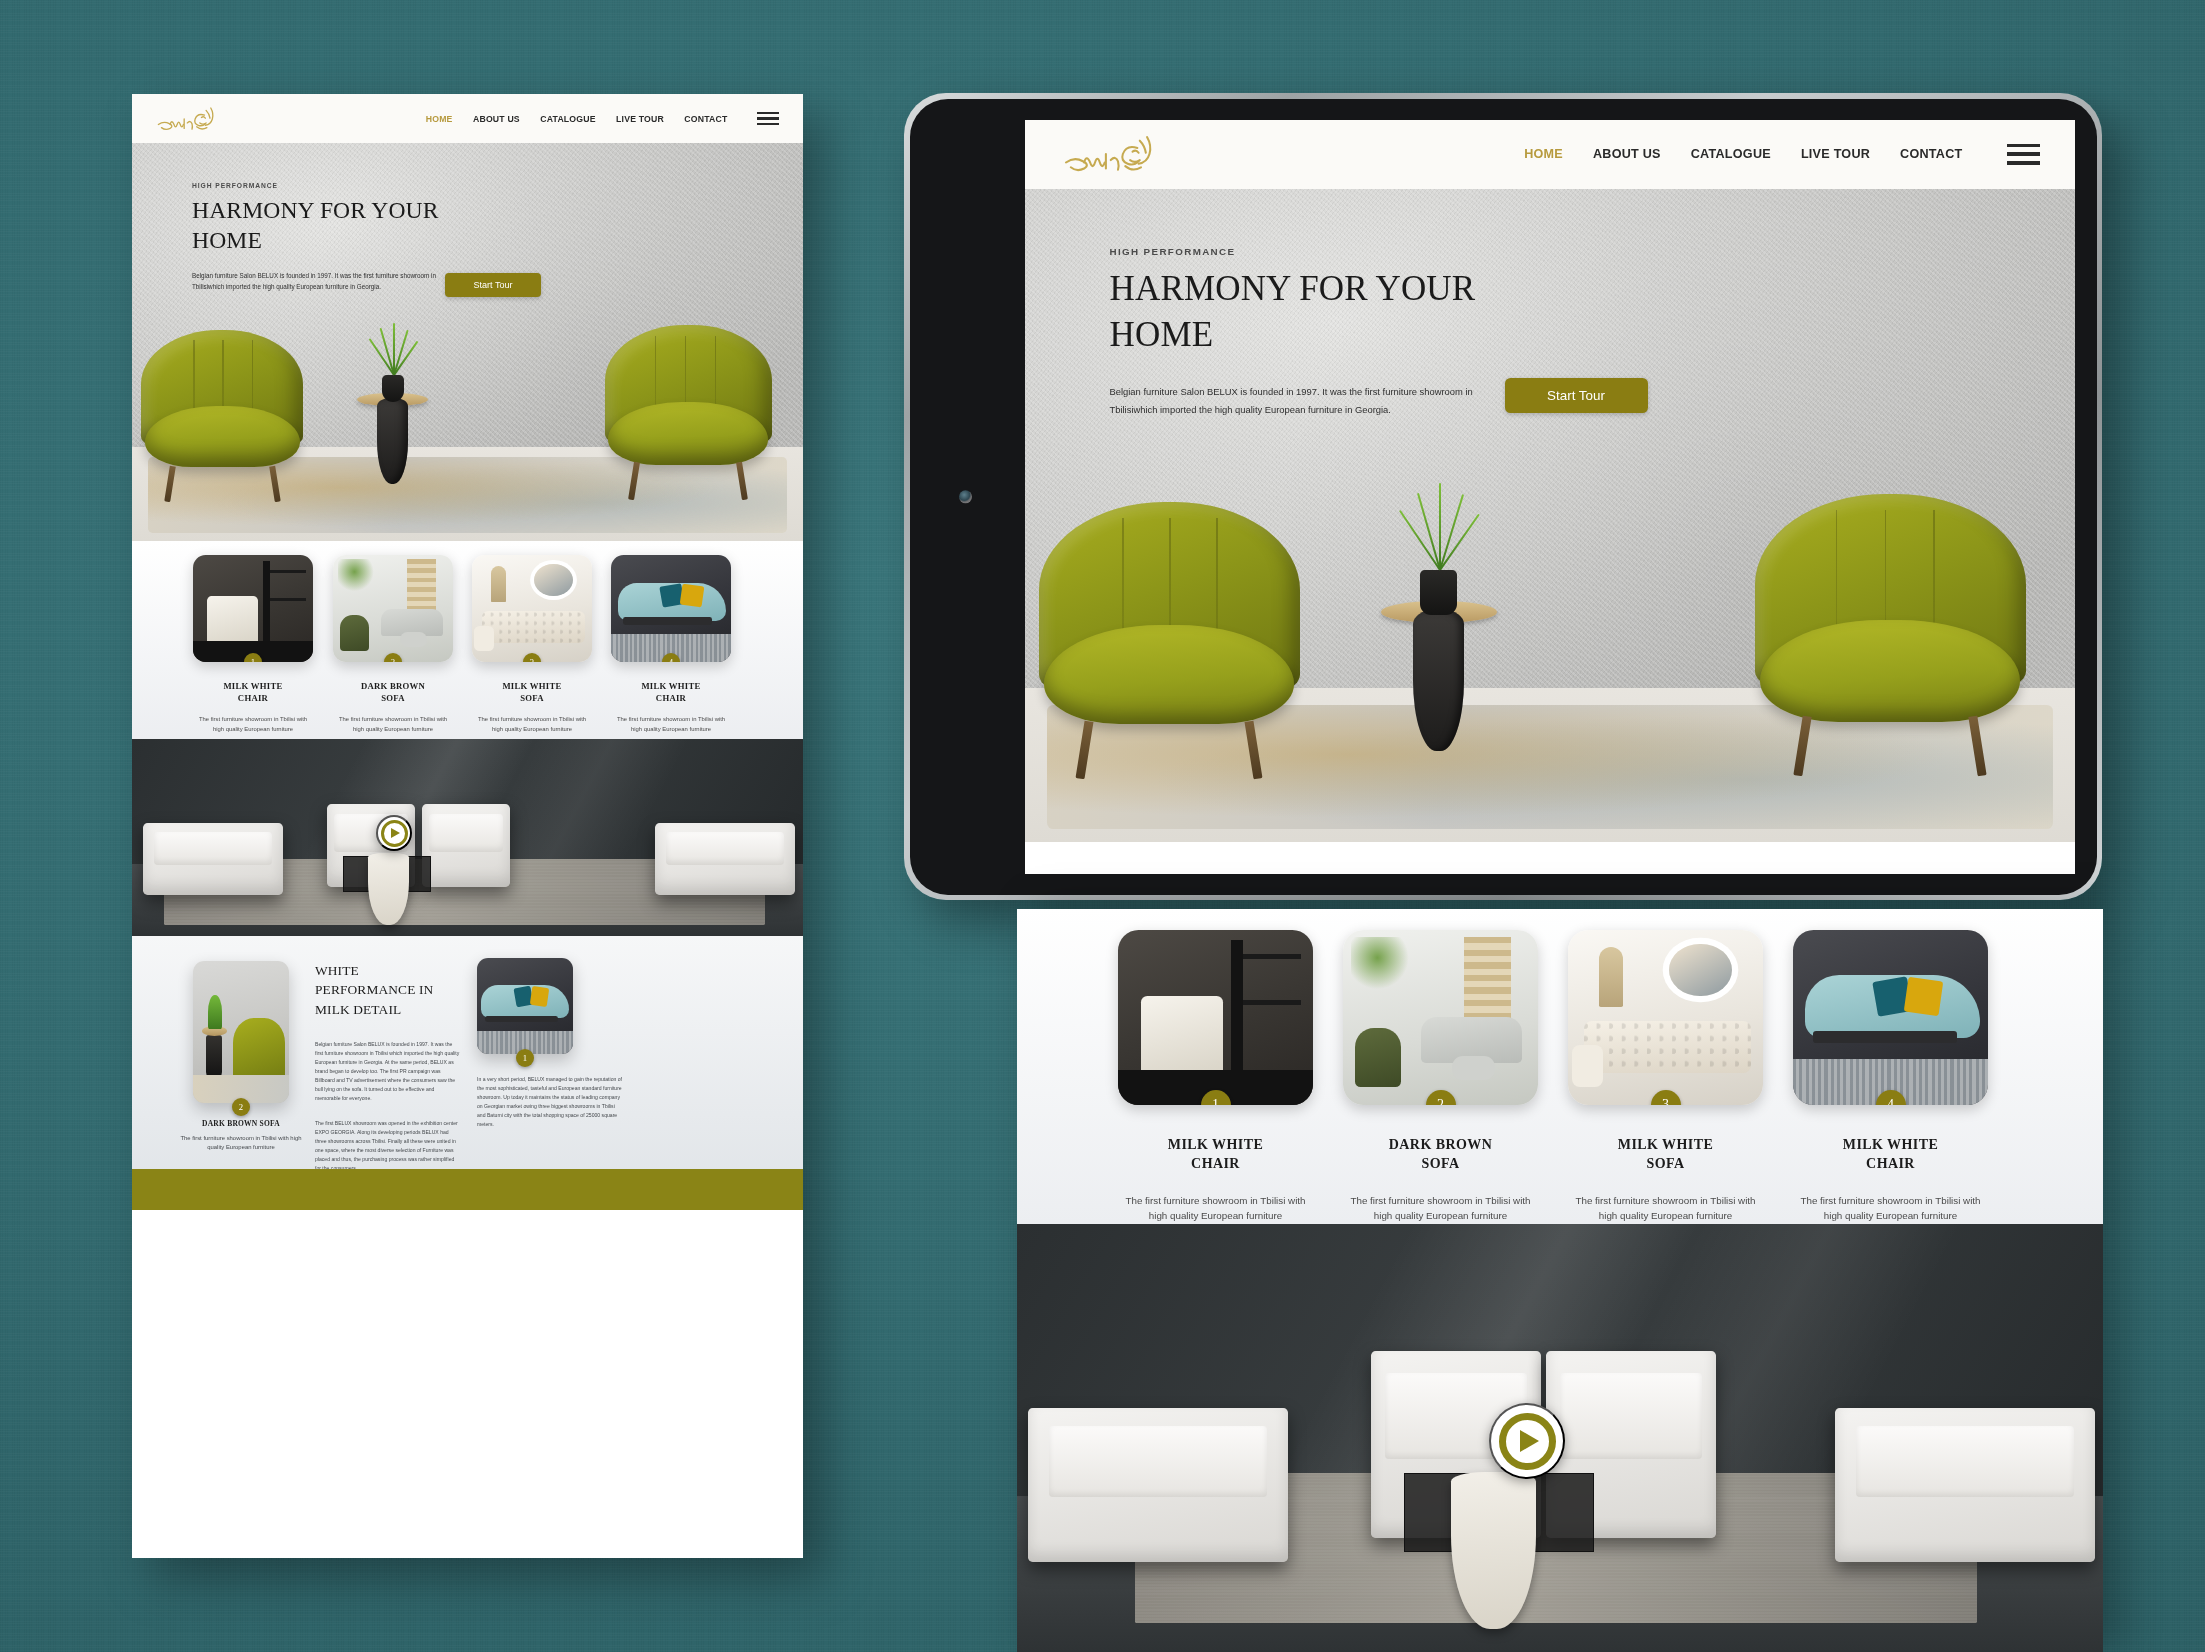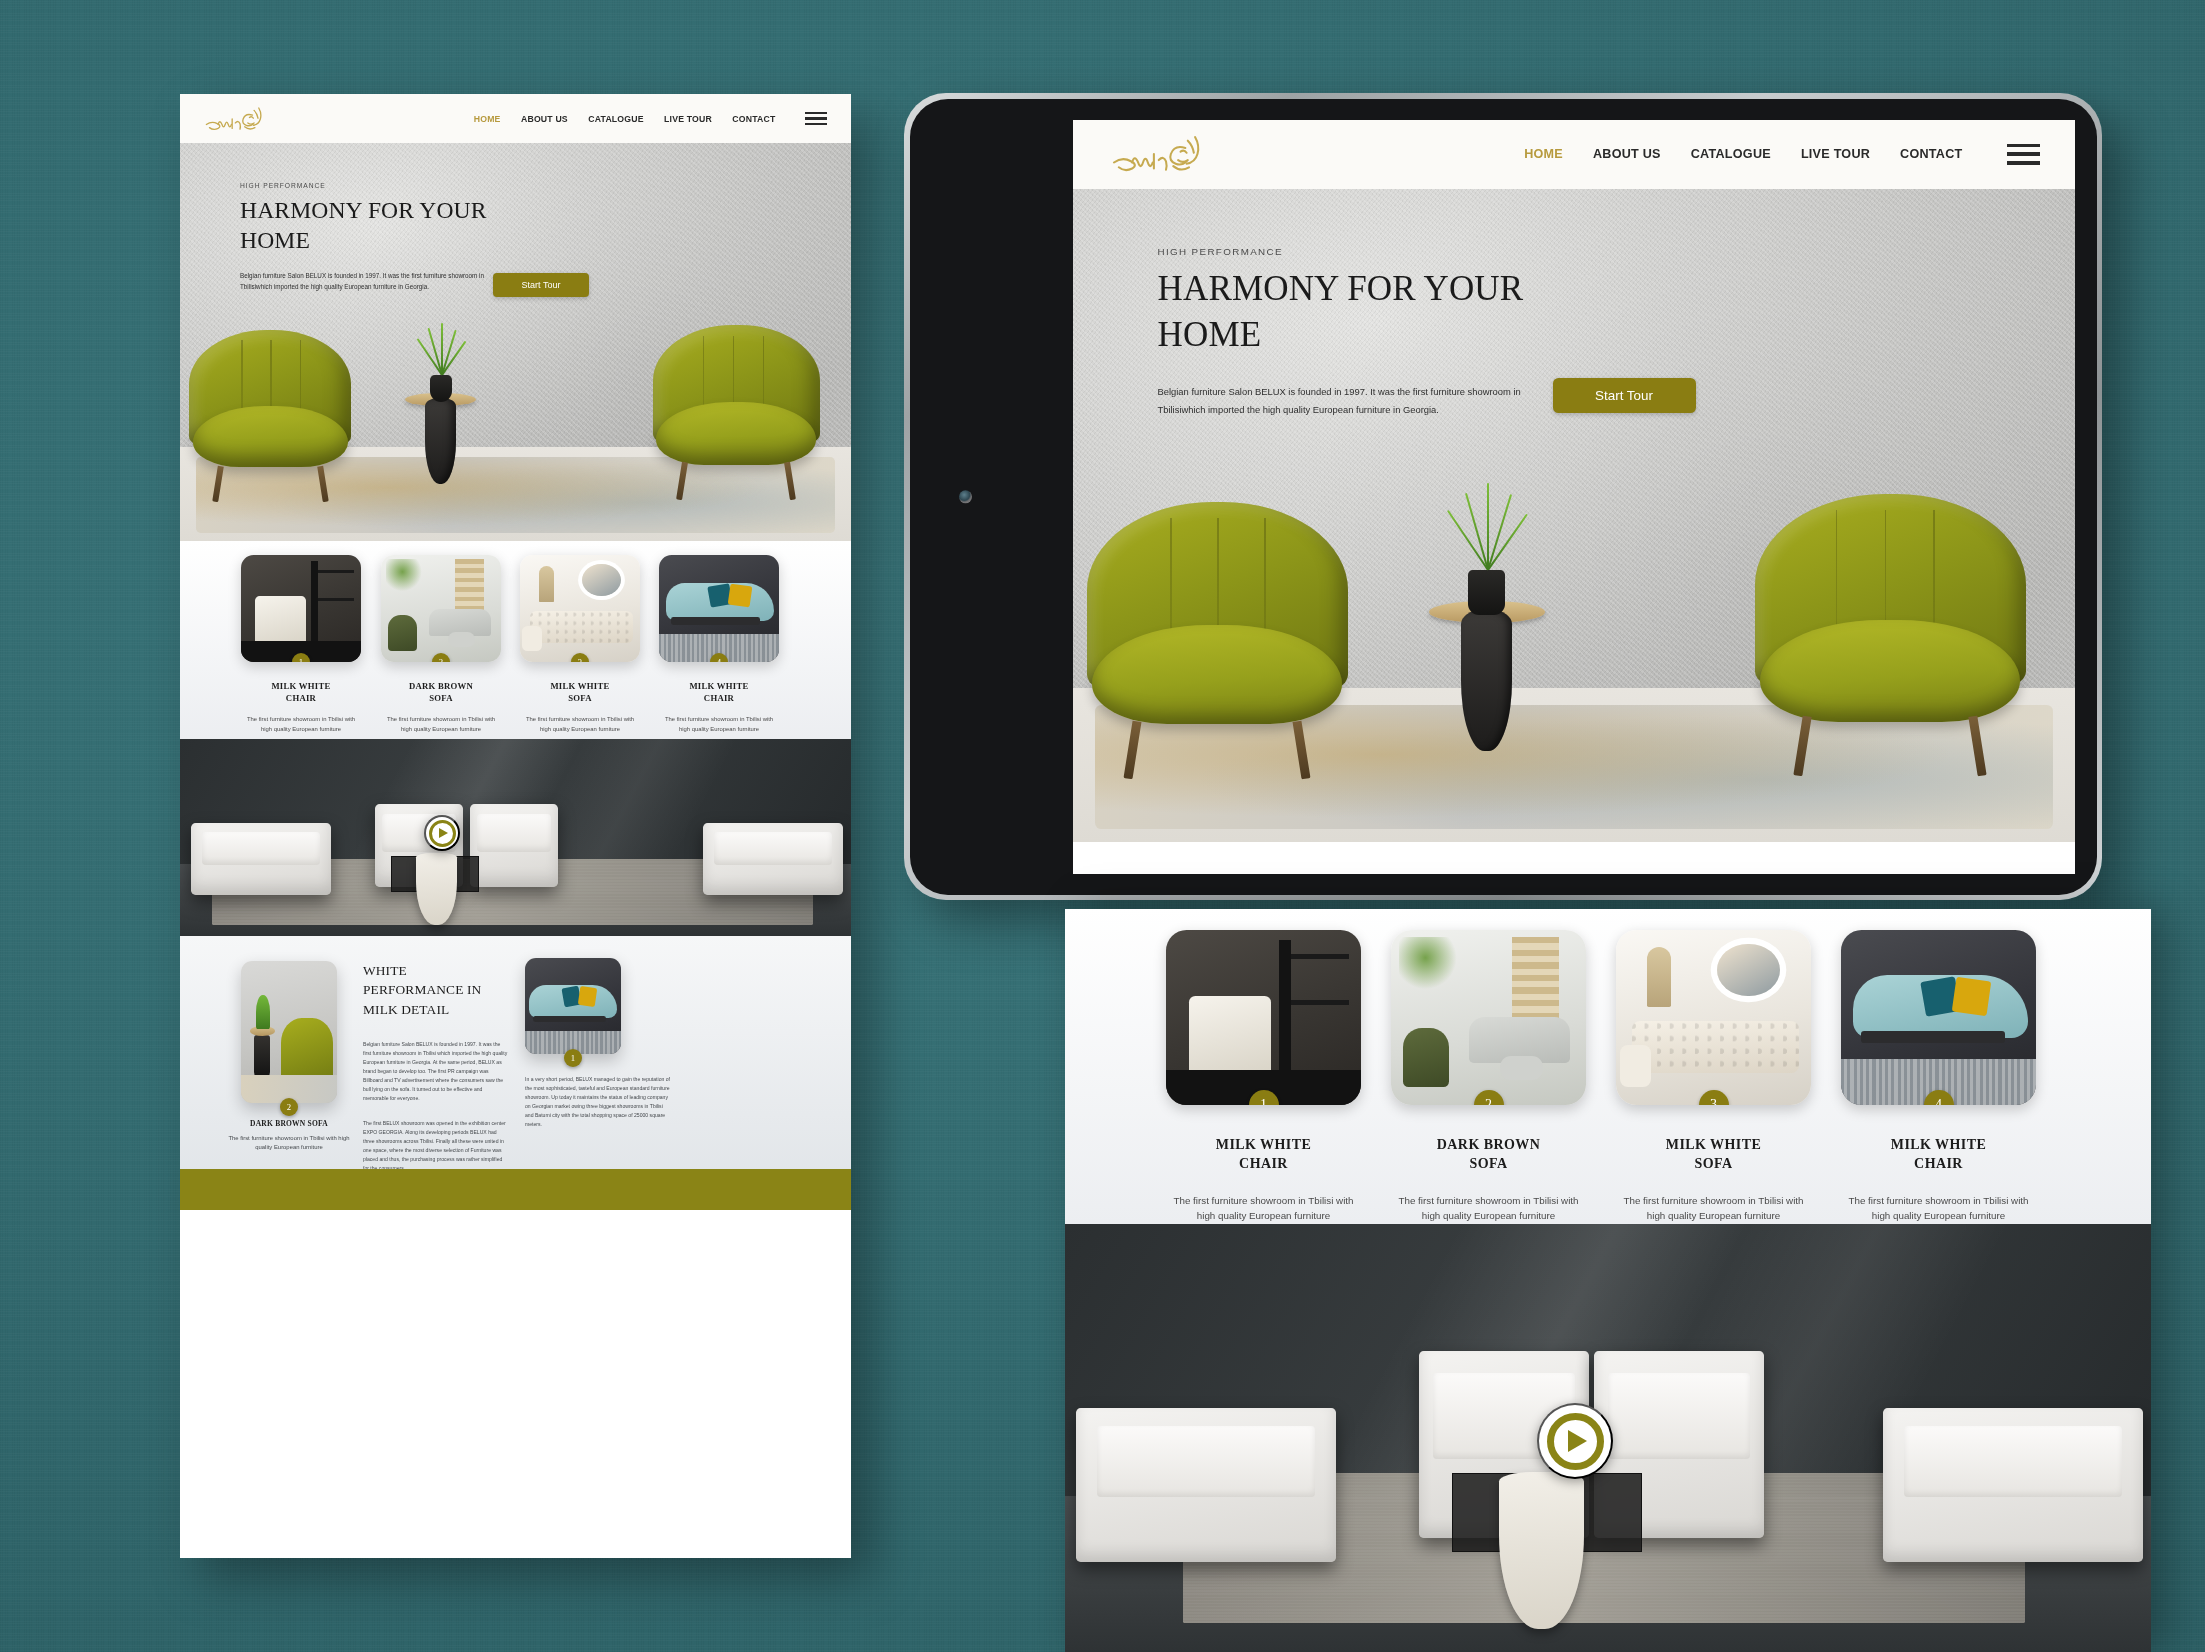--- a/index.html
+++ b/index.html
@@ -19,21 +19,21 @@
   }
   #backdrop::after{
     content:""; position:absolute; inset:0;
     background-image:
       repeating-linear-gradient(0deg, rgba(255,255,255,.022) 0 0.8px, transparent 0.8px 2.4px),
       repeating-linear-gradient(90deg, rgba(0,0,0,.028) 0 0.8px, transparent 0.8px 2.4px);
     opacity:.9;
   }
 
   
-  .site{ position:absolute; overflow:hidden; background:#fff;margin-left:48px; }
+  .site{ position:absolute; overflow:hidden; background:#fff; }
 
   .nav{
     display:flex; align-items:center;
     background:#fbfaf7;
     width:100%;
   }
   .logo{ display:flex; align-items:center; }
   .logo svg{ display:block; }
   .navlinks{ margin-left:auto; display:flex; align-items:center; }
   .navlink{
@@ -53,21 +53,21 @@
       radial-gradient(ellipse 80% 70% at 30% 20%, #e3e3e1 0%, #cfcfcd 55%, #bcbcba 100%);
   }
   .hero-wall::after{
     content:""; position:absolute; inset:0;
     background-image:
       repeating-linear-gradient(42deg, rgba(255,255,255,.16) 0 1.6px, transparent 1.6px 3.9px),
       repeating-linear-gradient(128deg, rgba(0,0,0,.05) 0 0.8px, transparent 0.8px 3.1px),
       radial-gradient(circle at 70% 60%, rgba(0,0,0,.06), transparent 60%);
   }
   .hero-copy{ position:absolute; z-index:4; }
-  .kicker{ color:#4b4b4b; letter-spacing:.14em; font-weight:400; }
+  .kicker{ color:#4b4b4b; letter-spacing:.14em; font-weight:700; }
   .h1{
     font-family:"Liberation Serif", serif;
     color:#1b1b1b; font-weight:400; letter-spacing:.005em;
   }
   .lead{ color:#2f2f2f; }
   .btn{
     position:absolute; z-index:5;
     background:#8a7d12; color:#fff; border:none; cursor:pointer;
     display:flex; align-items:center; justify-content:center;
     font-family:"Liberation Sans", sans-serif;

